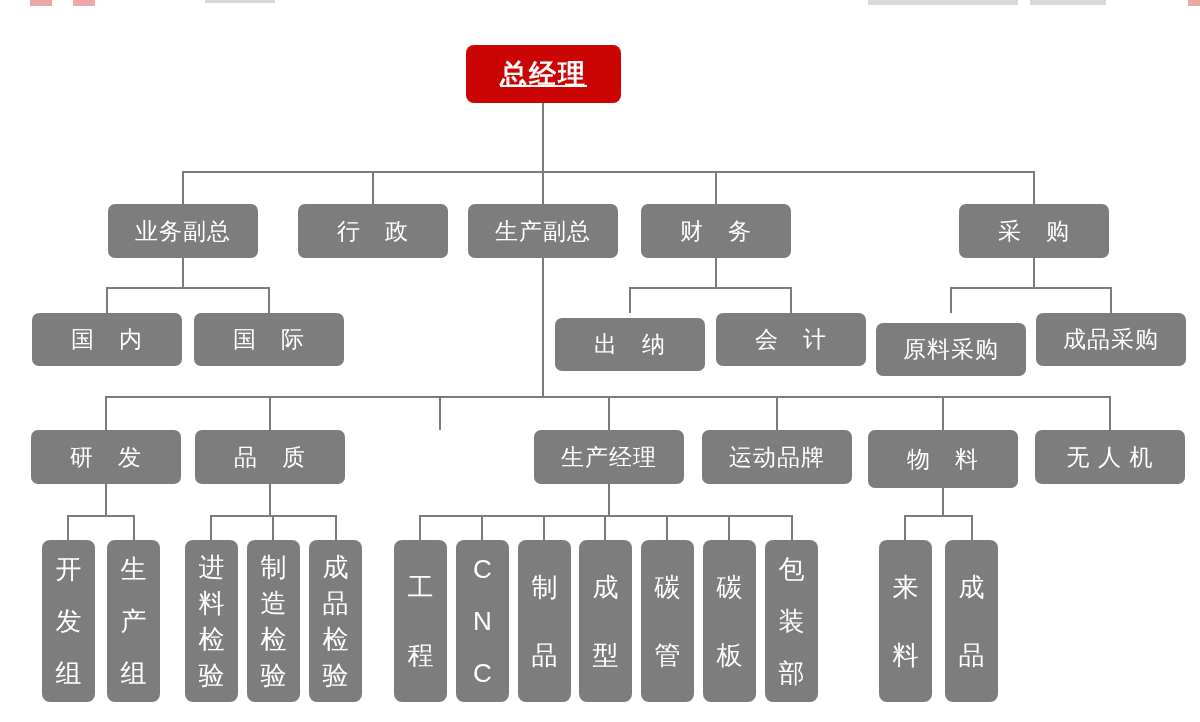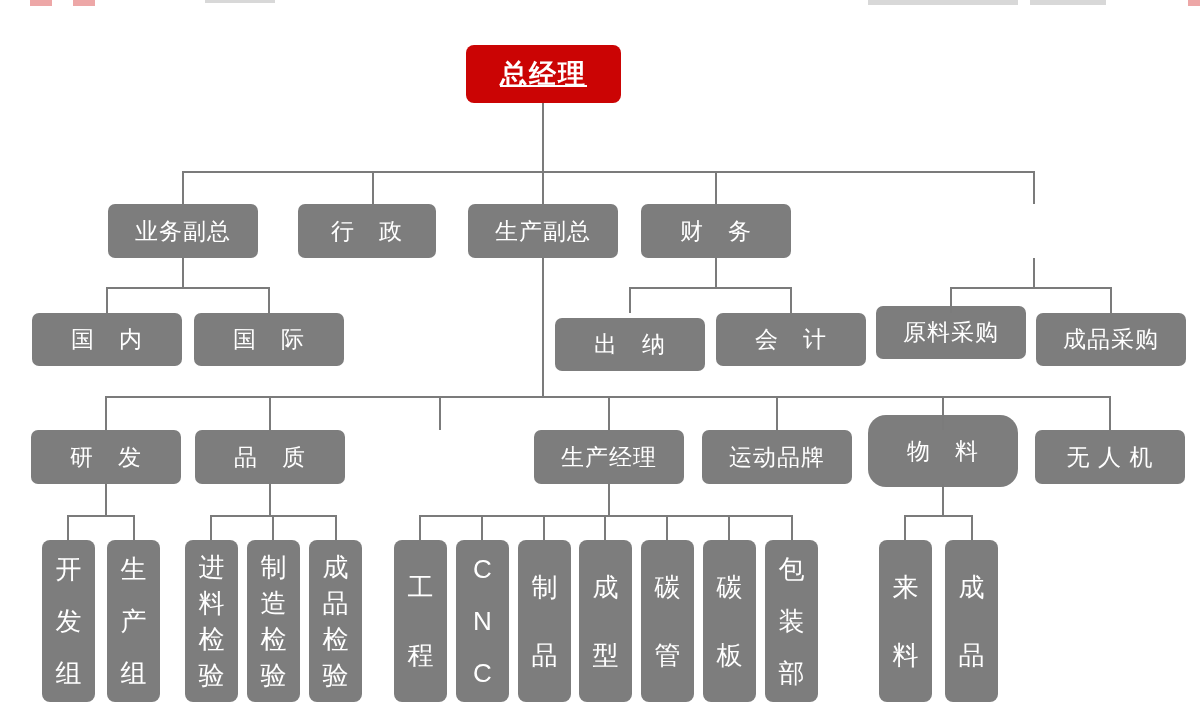--- a/index.html
+++ b/index.html
@@ -52,36 +52,37 @@
   <div class="frag" style="left:30px;width:22px;height:6px;background:rgba(203,4,4,0.35);"></div>
   <div class="frag" style="left:73px;width:22px;height:6px;background:rgba(203,4,4,0.35);"></div>
   <div class="frag" style="left:205px;width:70px;height:3px;background:rgba(125,125,125,0.30);"></div>
   <div class="frag" style="left:868px;width:150px;height:5px;background:rgba(125,125,125,0.30);"></div>
   <div class="frag" style="left:1030px;width:76px;height:5px;background:rgba(125,125,125,0.30);"></div>
   <div class="frag" style="left:1188px;width:12px;height:6px;background:rgba(203,4,4,0.35);"></div>
 
   <div class="node root" style="left:466px;top:45px;width:155px;height:58px;text-decoration:underline;">总经理</div>
 
   <div class="node" style="left:108px;top:204px;width:150px;height:54px;">业务副总</div>
-  <div class="node" style="left:298px;top:204px;width:138px;height:54px;">行　政</div>
+  <div class="node" style="left:298px;top:204px;width:150px;height:54px;">行　政</div>
   <div class="node" style="left:468px;top:204px;width:150px;height:54px;text-align:center;">生产副总</div>
   <div class="node" style="left:641px;top:204px;width:150px;height:54px;">财　务</div>
+  <div class="node" style="left:959px;top:204px;width:150px;height:54px;">采　购</div>
 
   <div class="node" style="left:32px;top:313px;width:150px;height:53px;">国　内</div>
   <div class="node" style="left:194px;top:313px;width:150px;height:53px;">国　际</div>
   <div class="node" style="left:555px;top:318px;width:150px;height:53px;">出　纳</div>
   <div class="node" style="left:716px;top:313px;width:150px;height:53px;">会　计</div>
-  <div class="node" style="left:876px;top:306px;width:150px;height:53px;">原料采购</div>
+  <div class="node" style="left:876px;top:323px;width:150px;height:53px;">原料采购</div>
   <div class="node" style="left:1036px;top:313px;width:150px;height:53px;">成品采购</div>
 
   <div class="node" style="left:31px;top:430px;width:150px;height:54px;">研　发</div>
   <div class="node" style="left:195px;top:430px;width:150px;height:54px;">品　质</div>
   <div class="node" style="left:534px;top:430px;width:150px;height:54px;">生产经理</div>
   <div class="node" style="left:702px;top:430px;width:150px;height:54px;">运动品牌</div>
-  <div class="node" style="left:868px;top:415px;width:150px;height:72px;border-radius:18px;">物　料</div>
+  <div class="node" style="left:868px;top:430px;width:150px;height:58px;">物　料</div>
   <div class="node" style="left:1035px;top:430px;width:150px;height:54px;">无 人 机</div>
 
   <div class="node vnode g3" style="left:42px;top:540px;width:53px;height:162px;"><span>开</span><span>发</span><span>组</span></div>
   <div class="node vnode g3" style="left:107px;top:540px;width:53px;height:162px;"><span>生</span><span>产</span><span>组</span></div>
   <div class="node vnode g4" style="left:185px;top:540px;width:53px;height:162px;"><span>进</span><span>料</span><span>检</span><span>验</span></div>
   <div class="node vnode g4" style="left:247px;top:540px;width:53px;height:162px;"><span>制</span><span>造</span><span>检</span><span>验</span></div>
   <div class="node vnode g4" style="left:309px;top:540px;width:53px;height:162px;"><span>成</span><span>品</span><span>检</span><span>验</span></div>
   <div class="node vnode g2" style="left:394px;top:540px;width:53px;height:162px;"><span>工</span><span>程</span></div>
   <div class="node vnode g3" style="left:456px;top:540px;width:53px;height:162px;"><span>C</span><span>N</span><span>C</span></div>
   <div class="node vnode g2" style="left:518px;top:540px;width:53px;height:162px;"><span>制</span><span>品</span></div>

